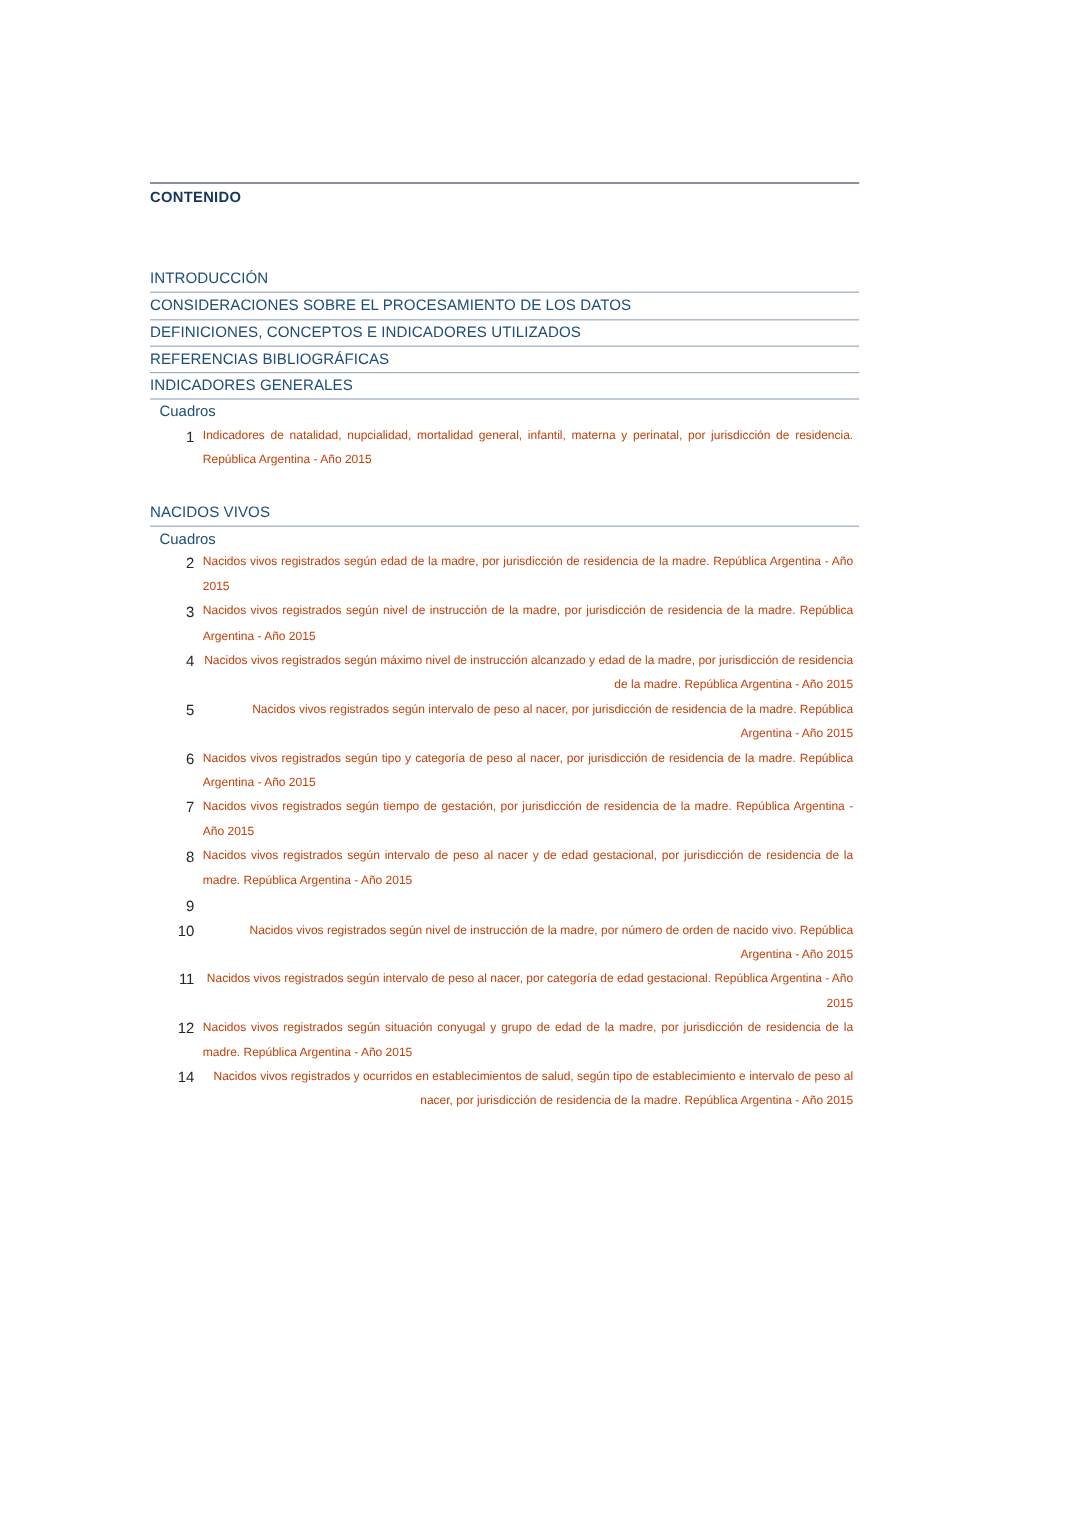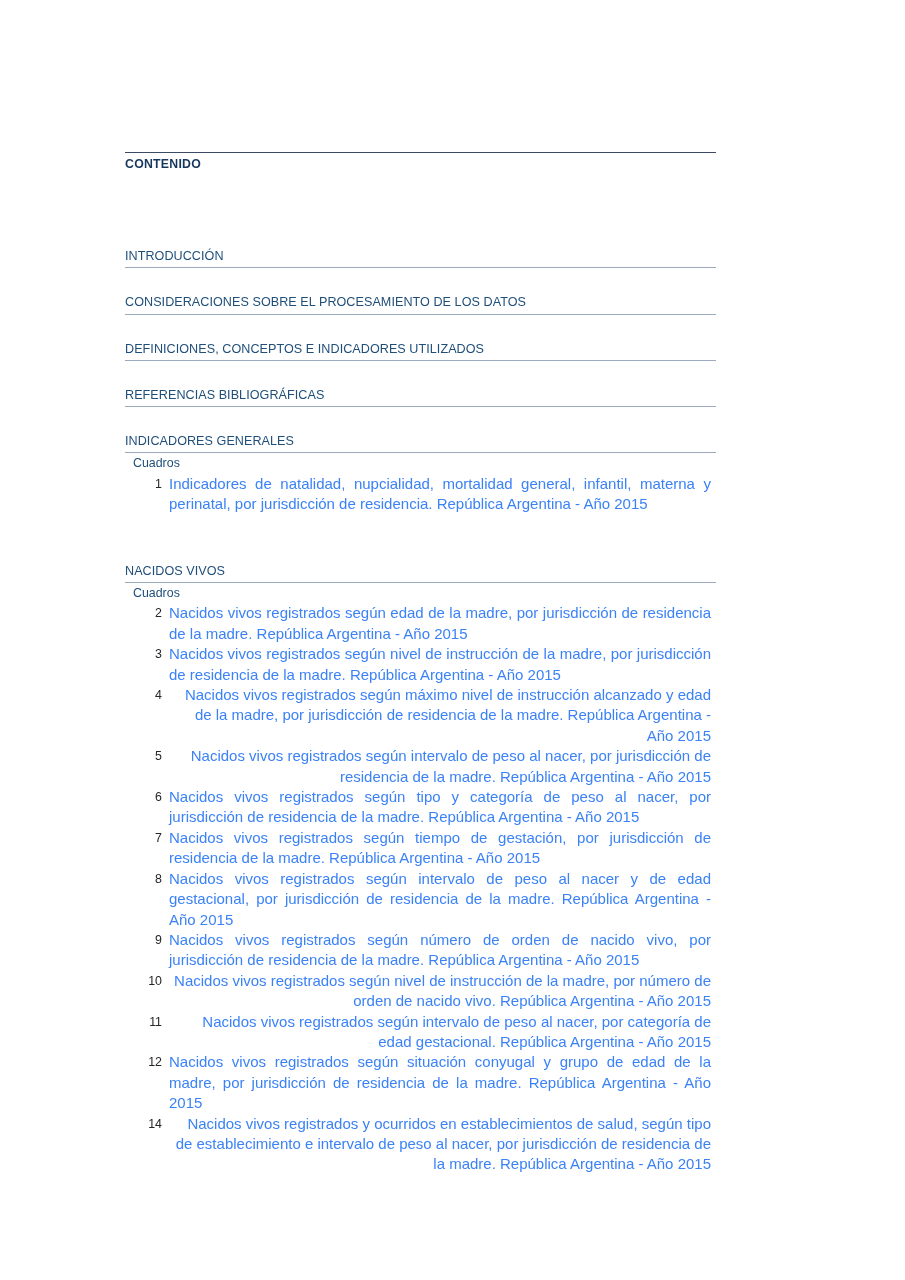--- a/index.html
+++ b/index.html
@@ -56,21 +56,20 @@
     top: 222px;
     width: 657px;
   }
 
   
   .section-row {
     position: relative;
     display: flex;
     align-items: flex-start;
     height: 22.3px;
-    margin-top: 24px;
   }
   .section-row .sec-title {
     font-size: 12.6px;
     color: #1f4e79;
     letter-spacing: 0.05px;
     line-height: 18px;
     padding-top: 1px;
     width: 593px;
     box-sizing: border-box;
     border-bottom: 1px solid #9aabbf;
@@ -105,22 +104,22 @@
     min-width: 44px;
     text-align: right;
     font-size: 12.4px;
     color: #262626;
     line-height: 20.4px;
     padding-right: 7px;
     box-sizing: border-box;
   }
   .entry .desc {
     width: 542px;
-    font-size: 15px;
-    color: #3b82f6;
+    font-size: 10px;
+    color: #c2410c;
     line-height: 20.4px;
     text-align: justify;
     text-justify: inter-word;
     hyphens: none;
   }
   .entry .desc.nojust { text-align: right; }
   .entry .pg {
     width: 71px;
     text-align: right;
     font-size: 12.4px;
@@ -219,21 +218,20 @@
     </div>
 
     <div class="entry">
       <span class="num">8</span>
       <span class="desc">Nacidos vivos registrados según intervalo de peso al nacer y de edad gestacional, por jurisdicción de residencia de la madre. República Argentina - Año 2015</span>
       <span class="pg l3">51</span>
     </div>
 
     <div class="entry">
       <span class="num">9</span>
-      <span class="desc">Nacidos vivos registrados según número de orden de nacido vivo, por jurisdicción de residencia de la madre. República Argentina - Año 2015</span>
       <span class="pg l2">52</span>
     </div>
 
     <div class="entry">
       <span class="num">10</span>
       <span class="desc nojust">Nacidos vivos registrados según nivel de instrucción de la madre, por número de orden de nacido vivo. República Argentina - Año 2015</span>
       <span class="pg l2">53</span>
     </div>
 
     <div class="entry">

